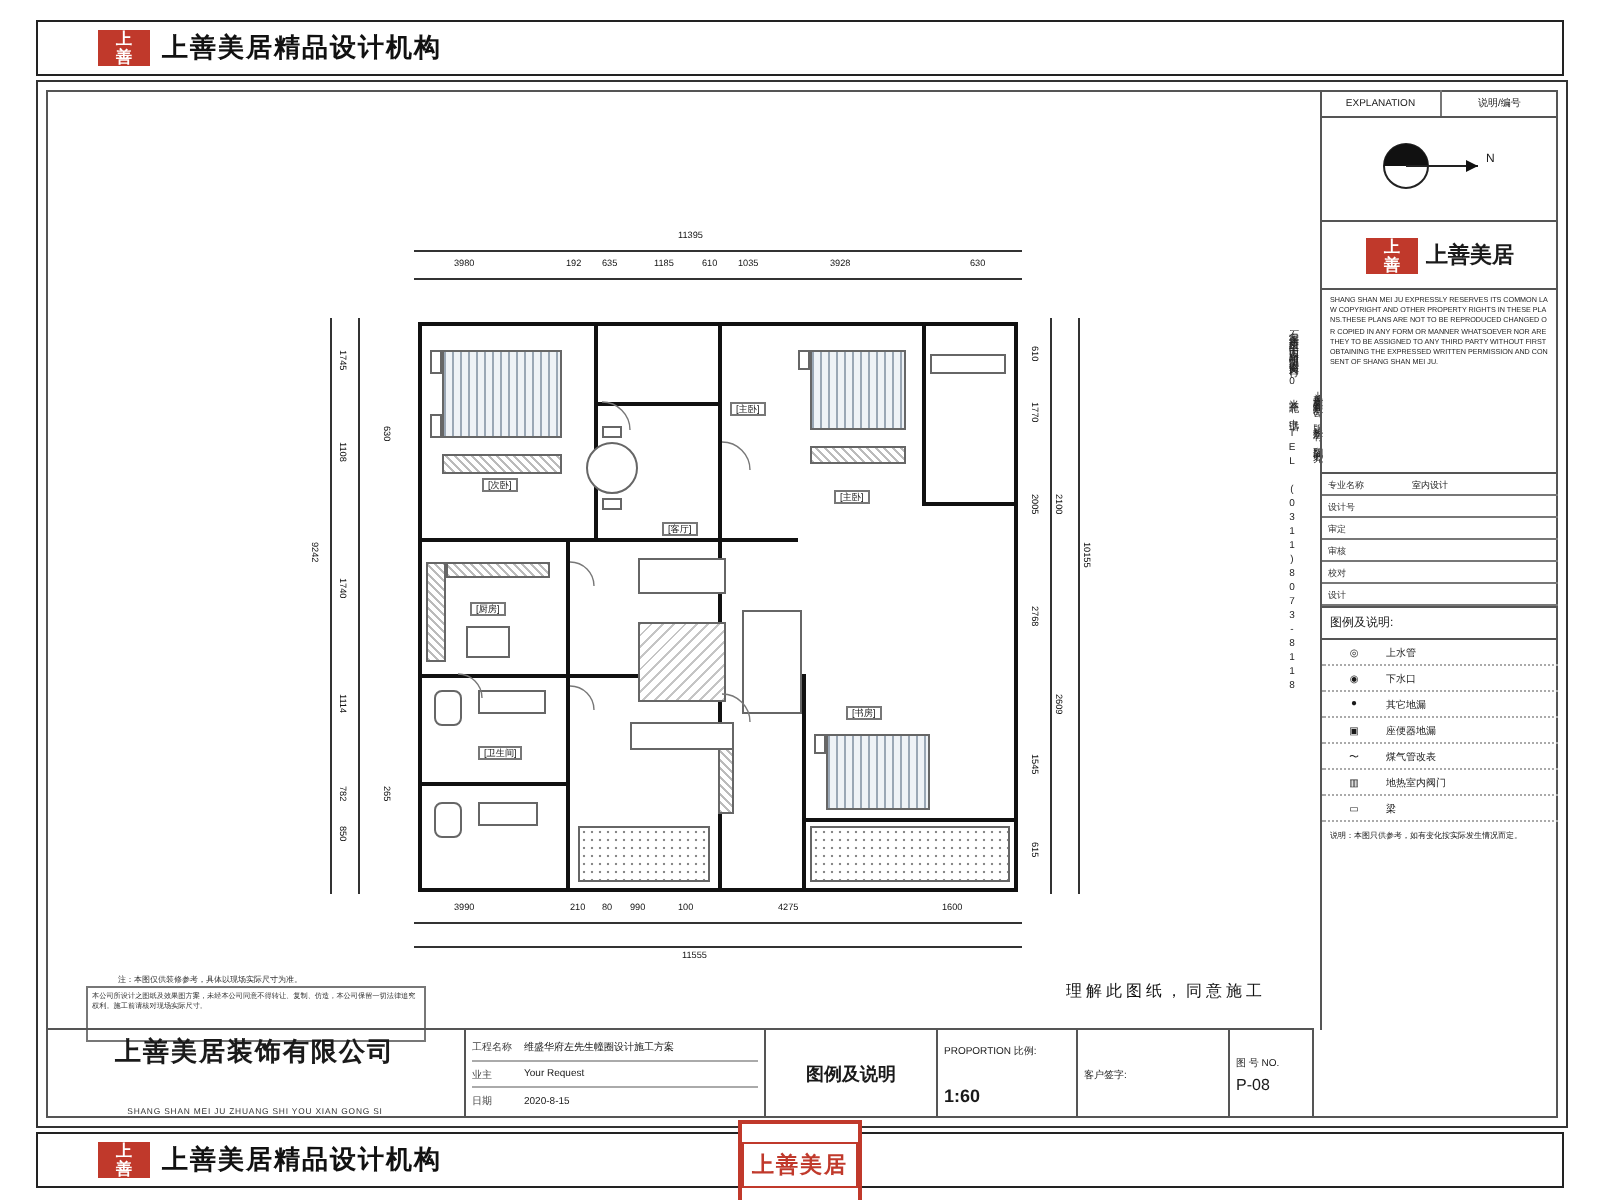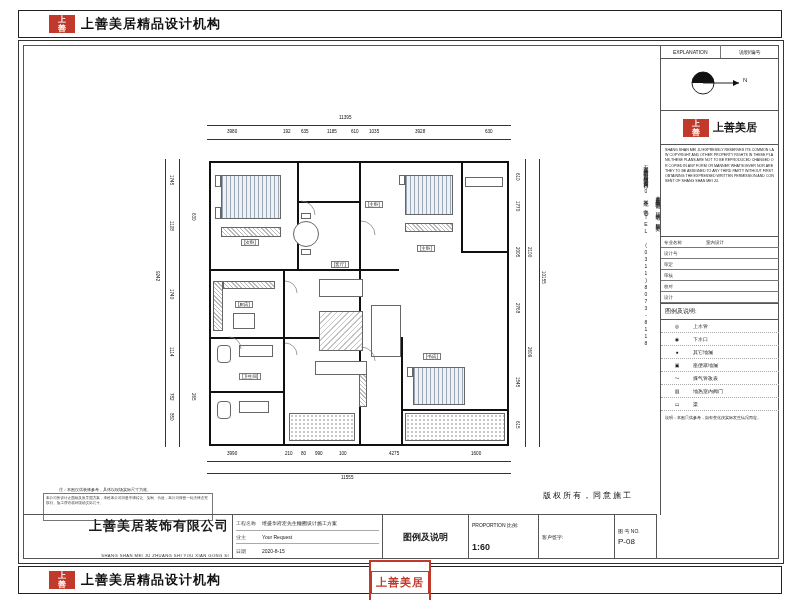--- a/index.html
+++ b/index.html
@@ -57,21 +57,21 @@
   .dot{background:radial-gradient(#888 0.6px,transparent 0.8px) 0 0/4px 4px;}
 
   
   .dimline{position:absolute;background:#333;}
   .dimtxt{position:absolute;font-size:4.6px;color:#111;white-space:nowrap;}
   .dimtxt.v{writing-mode:vertical-rl;}
 
   
   .titleblock{position:absolute;left:4px;right:126px;bottom:4px;height:44px;border-top:1px solid #555;display:flex;font-size:5px;}
   .tb-cell{border-right:1px solid #555;box-sizing:border-box;padding:2px 3px;display:flex;flex-direction:column;justify-content:center;}
-  .tb-company{width:210px;align-items:flex-end;justify-content:center;gap:16px;}
+  .tb-company{width:210px;align-items:center;justify-content:center;gap:16px;}
   .tb-company .cn{font-size:13px;font-weight:bold;letter-spacing:1px;}
   .tb-company .en{font-size:4.2px;letter-spacing:0.4px;margin-top:2px;color:#333;}
   .tb-proj{width:150px;}
   .tb-proj .row{display:flex;border-bottom:1px solid #aaa;height:13px;align-items:center;}
   .tb-proj .row:last-child{border-bottom:none;}
   .tb-proj .k{width:26px;color:#444;}
   .tb-name{width:86px;display:flex;align-items:center;justify-content:center;font-size:9px;font-weight:bold;}
   .tb-scale{width:70px;}
   .tb-sign{width:76px;}
   .tb-no{flex:1;}
@@ -314,21 +314,21 @@
       <div class="dimtxt v" style="left:306px;top:86px;">2005</div>
       <div class="dimtxt v" style="left:318px;top:86px;">2100</div>
       <div class="dimtxt v" style="left:306px;top:142px;">2768</div>
       <div class="dimtxt v" style="left:306px;top:216px;">1545</div>
       <div class="dimtxt v" style="left:306px;top:260px;">615</div>
       <div class="dimtxt v" style="left:318px;top:186px;">2609</div>
     </div>
 
     <div class="smallnote">注：本图仅供装修参考，具体以现场实际尺寸为准。</div>
     <div class="leftnote-box">本公司所设计之图纸及效果图方案，未经本公司同意不得转让、复制、仿造，本公司保留一切法律追究权利。施工前请核对现场实际尺寸。</div>
-    <div class="approval">版权所有，同意施工</div>
+    <div class="approval">理解此图纸，同意施工</div>
 
     <div class="titleblock">
       <div class="tb-cell tb-company">
         <div class="cn">上善美居装饰有限公司</div>
         <div class="en">SHANG SHAN MEI JU ZHUANG SHI YOU XIAN GONG SI</div>
       </div>
       <div class="tb-cell tb-proj">
         <div class="row">
           <div class="k">工程名称</div>
           <div>维盛华府左先生幢圈设计施工方案</div>

